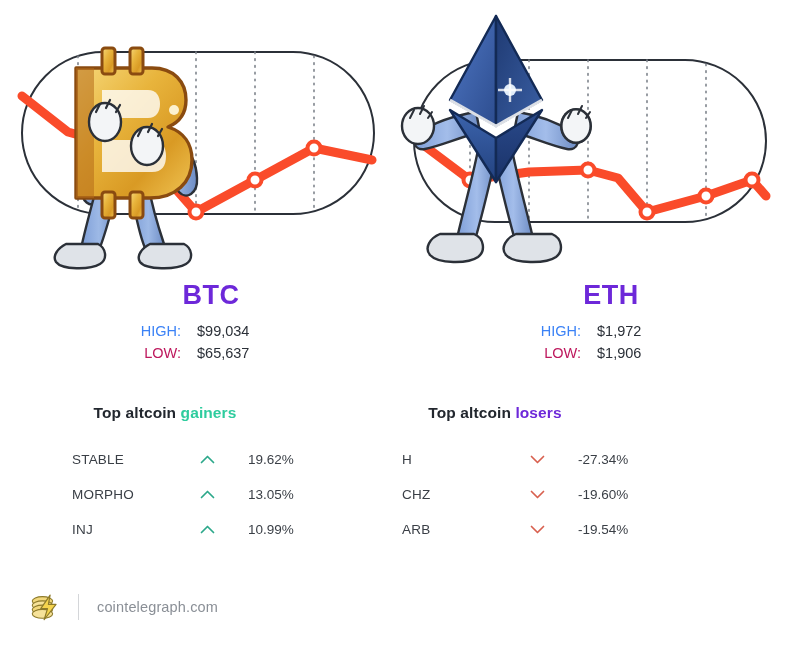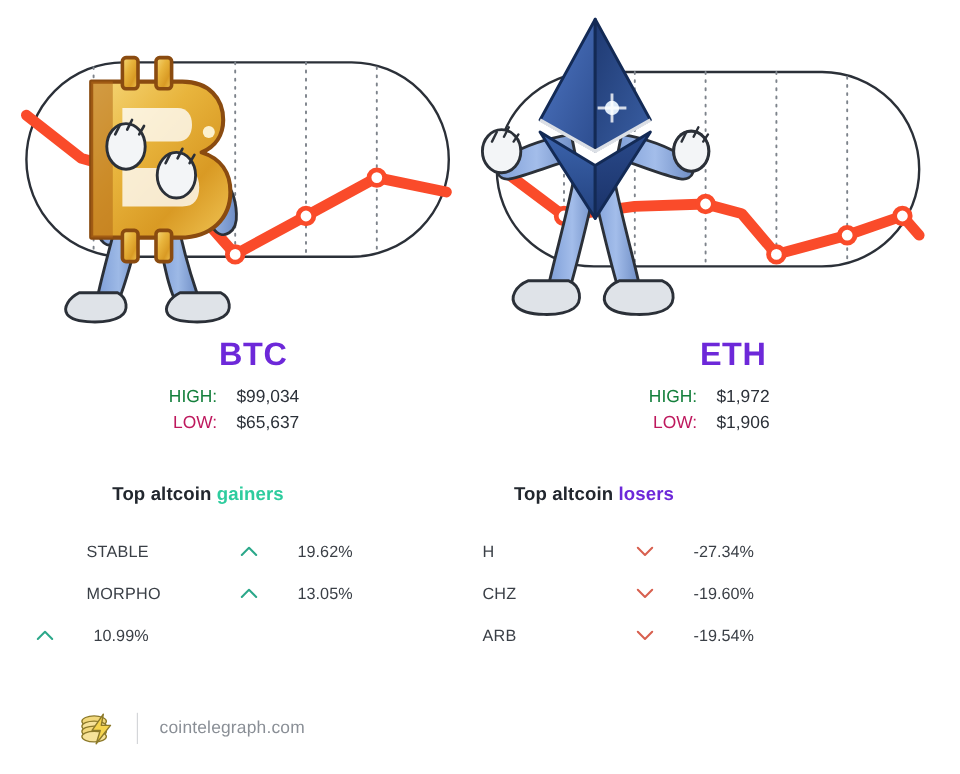--- a/index.html
+++ b/index.html
@@ -57,21 +57,21 @@
     justify-content: center;
     font-size: 14.5px;
     line-height: 22px;
   }
   .price-key {
     width: 80px;
     text-align: right;
     padding-right: 16px;
     font-weight: 400;
   }
-  .price-key.high { color: #15803d; }
+  .price-key.high { color: #3b82f6; }
   .price-key.low  { color: #be185d; }
   .price-val {
     width: 86px;
     text-align: left;
     color: #2b3038;
   }
 
   
   .altcoins {
     position: absolute;
@@ -90,20 +90,21 @@
   }
   .alt-title .accent-gain { color: #2ecc9e; }
   .alt-title .accent-lose { color: #6d28d9; }
   .alt-rows { padding: 0 14px 0 14px; }
   .alt-row {
     display: flex;
     align-items: center;
     height: 35px;
     font-size: 13.5px;
     color: #3a3f46;
+    justify-content: space-between;
   }
   .alt-name { flex: 1 1 auto; padding-left: 58px; letter-spacing: 0.2px; }
   .alt-chevron {
     width: 46px;
     text-align: center;
     display: flex;
     align-items: center;
     justify-content: center;
   }
   .alt-pct {
@@ -113,21 +114,21 @@
     color: #3a3f46;
   }
 
   
   .footer {
     position: absolute;
     left: 0; bottom: 0;
     width: 800px; height: 76px;
     display: flex;
     align-items: center;
-    padding-left: 64px;
+    padding-left: 28px;
   }
   .footer-logo { width: 34px; height: 34px; display: block; }
   .footer-divider {
     width: 1px; height: 26px;
     background: #d4d6d9;
     margin: 0 18px 0 16px;
   }
   .footer-url {
     font-size: 14.5px;
     color: #8a8f96;
@@ -338,20 +339,21 @@
         <div class="alt-row">
           <span class="alt-name">MORPHO</span>
           <span class="alt-chevron">
             <svg width="15" height="9" viewBox="0 0 15 9">
               <polyline points="1.5,7.5 7.5,1.5 13.5,7.5" fill="none" stroke="#2ca88a" stroke-width="1.7" stroke-linecap="round" stroke-linejoin="round"></polyline>
             </svg>
           </span>
           <span class="alt-pct">13.05%</span>
         </div>
         <div class="alt-row">
+          <span class="alt-name">INJ</span>
           <span class="alt-chevron">
             <svg width="15" height="9" viewBox="0 0 15 9">
               <polyline points="1.5,7.5 7.5,1.5 13.5,7.5" fill="none" stroke="#2ca88a" stroke-width="1.7" stroke-linecap="round" stroke-linejoin="round"></polyline>
             </svg>
           </span>
           <span class="alt-pct">10.99%</span>
         </div>
       </div>
     </div>
 

